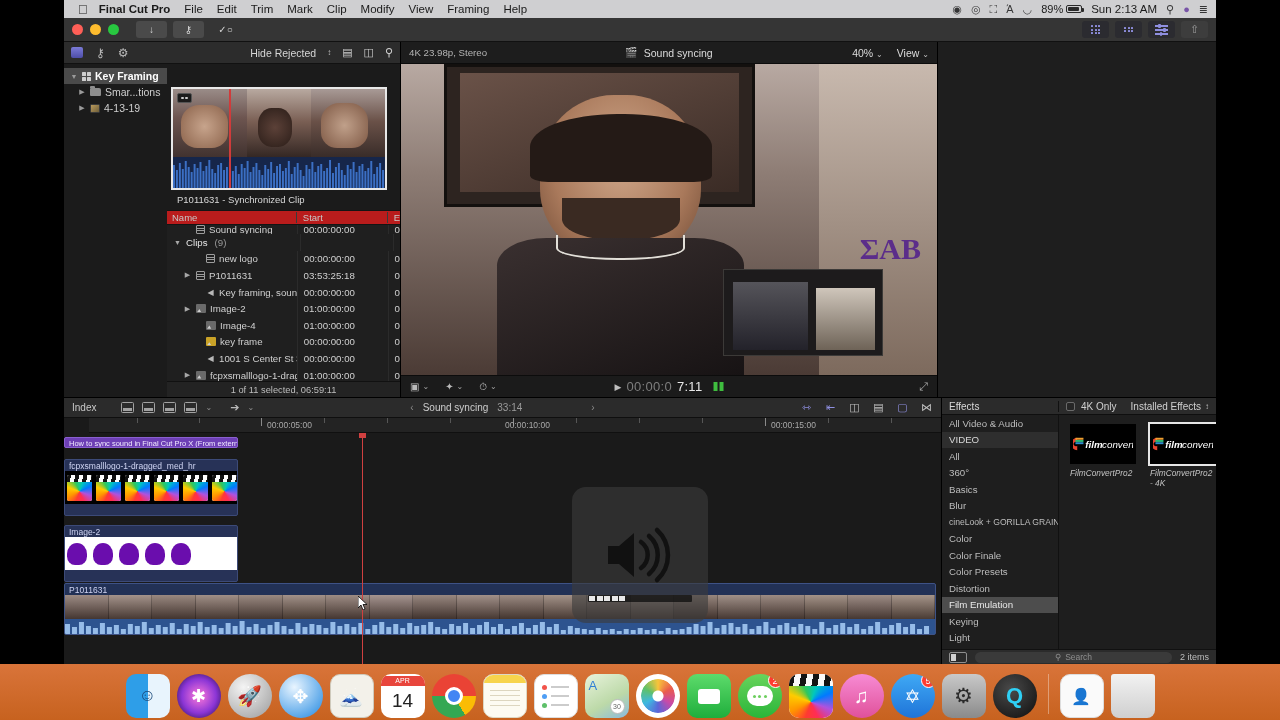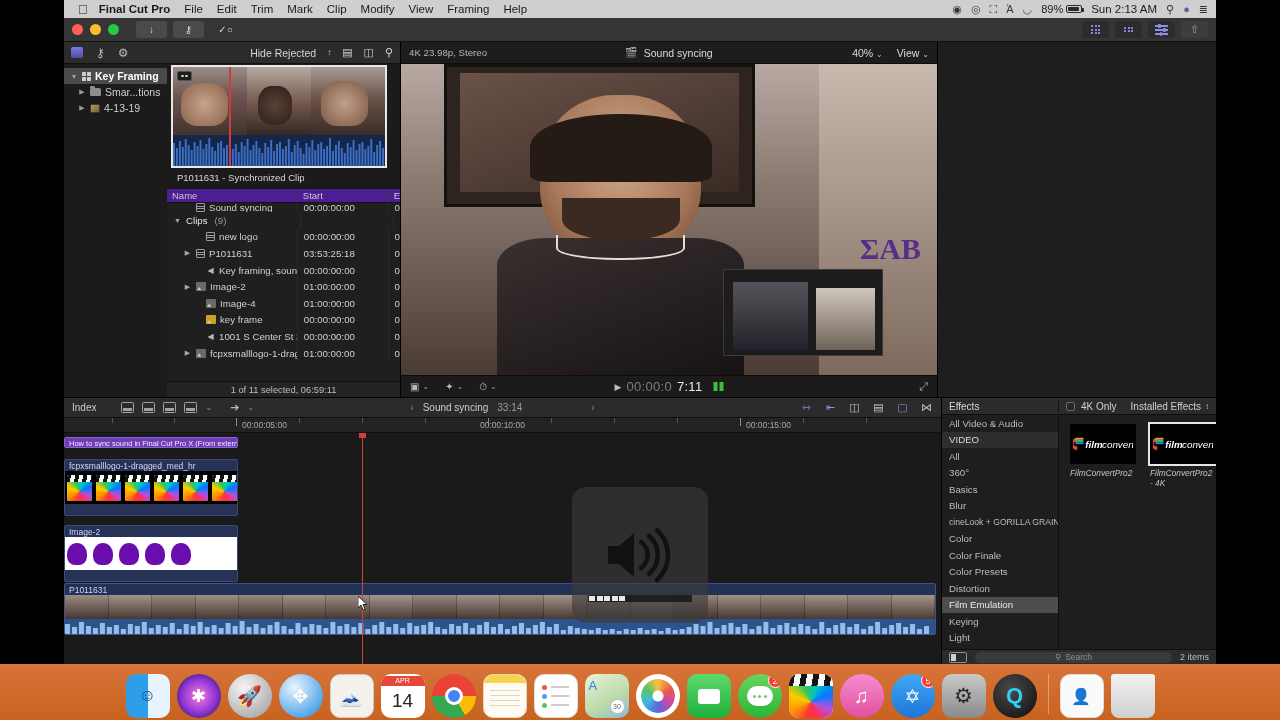--- a/index.html
+++ b/index.html
@@ -66,32 +66,32 @@
   .lib-row { display:flex; align-items:center; height:16px; padding-left:6px; gap:4px; white-space:nowrap; }
   .lib-row.sel { background:#4a4a4a; color:#fff; font-weight:600; }
   .disc { width:8px; font-size:7px; color:#9a9a9a; text-align:center;}
   .ic-grid { display:grid;grid-template-columns:repeat(2,4px);grid-template-rows:repeat(2,4px);gap:1px;}
   .ic-grid i{background:#cfcfcf;display:block;border-radius:.5px;}
   .folder { width:11px;height:8px;background:#8d8d8d;border-radius:1px 2px 1px 1px; position:relative;}
   .folder::before{content:"";position:absolute;top:-2px;left:0;width:5px;height:2px;background:#8d8d8d;border-radius:1px 1px 0 0;}
   .evt { width:10px;height:9px;background:linear-gradient(135deg,#b99a5c,#6f5f3a); border-radius:1px; border:1px solid #3a3a3a;}
 
   .browser-main { flex:1; background:#1b1b1b; display:flex; flex-direction:column; overflow:hidden;}
-  .filmstrip-wrap { padding: 1px 0 0 4px; }
+  .filmstrip-wrap { padding: 23px 0 0 4px; }
   .filmstrip { width: 216px; height: 103px; border:2px solid #e8e8e8; position:relative; overflow:hidden; background:#2a2a2a; }
   .fs-video { position:absolute; left:0; right:0; top:0; height:72px; overflow:hidden; background:#5b4a46;}
   .fs-pane { position:absolute; top:0; bottom:0; }
   .fs-audio { position:absolute; left:0; right:0; bottom:0; height:31px; background:#15233f; overflow:hidden; }
   .wave { position:absolute; left:0; bottom:0; width:100%; height:100%; }
   .fs-badge { position:absolute; left:4px; top:4px; width:15px;height:10px;background:#1c1c1c;border:1px solid #555;border-radius:2px;display:flex;align-items:center;justify-content:center;gap:1.5px;}
   .fs-badge i{width:2.5px;height:2.5px;border-radius:50%;background:#ccc;display:block;}
   .fs-play { position:absolute; top:0; bottom:0; left:56px; width:1.5px; background:#d03b3b; }
   .fs-label { font-size:9.5px; color:#d8d8d8; margin:4px 0 0 6px; }
 
-  .list-head { height:15px; background:#4c1d95; border-top:1px solid #141414; border-bottom:1px solid #141414; display:flex; align-items:center; font-size:9.5px; color:#c8c8c8; margin-top:5px;}
+  .list-head { height:15px; background:#b91c1c; border-top:1px solid #141414; border-bottom:1px solid #141414; display:flex; align-items:center; font-size:9.5px; color:#c8c8c8; margin-top:5px;}
   .col-name{width:135px;padding-left:5px;} .col-start{width:95px;border-left:1px solid #3a3a3a;padding-left:6px;} .col-end{flex:1;border-left:1px solid #3a3a3a;padding-left:6px;}
   .clip-list { flex:1; overflow:hidden; background:#1f1f1f; }
   .clip-row { height:16.6px; display:flex; align-items:center; font-size:9.7px; color:#d0d0d0; }
   .clip-row.hdr { color:#e4e4e4; }
   .clip-row .nm { width:135px; display:flex; align-items:center; gap:4px; white-space:nowrap; overflow:hidden; }
   .clip-row .st { width:95px; border-left:1px solid #2b2b2b; padding-left:6px; height:100%; display:flex; align-items:center;}
   .clip-row .en { flex:1; border-left:1px solid #2b2b2b; padding-left:6px; height:100%; display:flex; align-items:center;}
   .tri { width:9px; font-size:7px; color:#a8a8a8; text-align:center; flex:0 0 9px;}
   .ind1{padding-left:6px;} .ind2{padding-left:16px;} .ind3{padding-left:26px;}
   .ic-vid{width:9px;height:9px;border:1px solid #9c9c9c;border-radius:1px;position:relative;flex:0 0 9px;}
@@ -131,21 +131,21 @@
   .tl-index{font-size:10px;color:#c9c9c9;margin-right:25px;}
   .tl-tools{display:flex;gap:8px;align-items:center;}
   .tt{width:13px;height:11px;border:1px solid #a2a2a2;border-radius:1.5px;position:relative;}
   .tt::after{content:"";position:absolute;left:1px;right:1px;bottom:1px;height:3px;background:#a2a2a2;}
   .tl-center{position:absolute;left:50%;transform:translateX(-50%);display:flex;align-items:center;gap:9px;font-size:10px;color:#cdcdcd;}
   .tl-center .arr{color:#8a8a8a;font-size:10px;}
   .tl-center .dur{color:#9b9b9b;}
   .tl-toolbar-right{margin-left:auto;display:flex;align-items:center;gap:11px;}
   .tlri{width:13px;height:11px;display:flex;align-items:center;justify-content:center;}
 
-  .ruler{height:15px;background:#232323;position:relative;border-bottom:1px solid #101010;overflow:hidden;}
+  .ruler{height:15px;background:#232323;position:relative;border-bottom:1px solid #101010;overflow:hidden;margin-left:25px;}
   .tick{position:absolute;top:0;width:1px;height:5px;background:#565656;}
   .tick.maj{height:8px;background:#8a8a8a;}
   .rlabel{position:absolute;top:2px;font-size:8.5px;color:#a9a9a9;white-space:nowrap;}
 
   .tl-canvas{flex:1;background:#1a1a1a;position:relative;overflow:hidden;}
   .tl-clip{position:absolute;border-radius:2px;overflow:hidden;}
   .clip-title{font-size:8.5px;color:#cfd4f2;padding:1px 0 0 4px;white-space:nowrap;overflow:hidden;}
   .title-clip{background:#6d3fb5;border:1px solid #8a5fd0;}
   .title-clip .clip-title{color:#f0e9ff;}
   .fs-row{display:flex;height:100%;}

